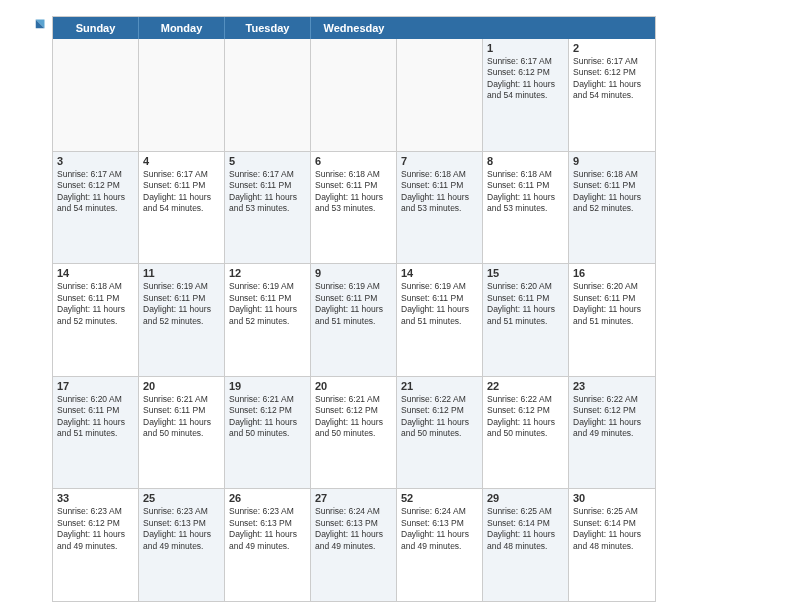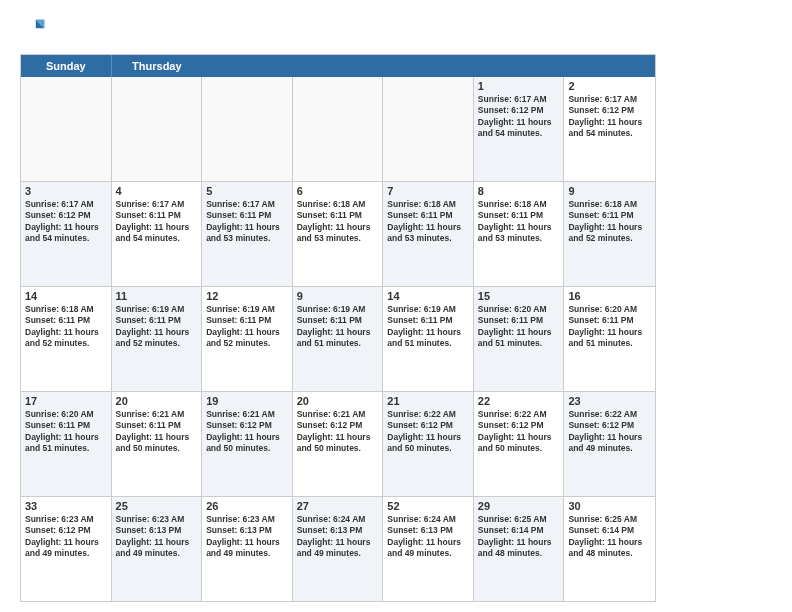--- a/index.html
+++ b/index.html
@@ -8,21 +8,21 @@
       height: 612px;
       font-family: Arial, sans-serif;
       background: #fff;
       overflow: hidden;
     }
     .page {
       width: 684px;
       height: 612px;
       padding: 16px 28px 10px 20px;
       display: flex;
-      flex-direction: column;
+      flex-direction: row;
     }
     .header {
       display: flex;
       justify-content: space-between;
       align-items: flex-start;
       margin-bottom: 10px;
     }
     .logo {
       display: flex;
       align-items: center;
@@ -97,21 +97,20 @@
     .cal-cell.shaded { background: #f0f4f8; }
     .day-num {
       font-size: 11px;
       font-weight: bold;
       margin-bottom: 2px;
     }
     .cell-detail {
       font-size: 8.5px;
       line-height: 1.35;
       color: #333;
-      font-weight: bold;
     }
   </style>
 </head>
 <body>
 
 <div class="page">
   <div class="header">
     <div class="logo">
       <svg class="logo-icon" viewBox="0 0 32 32">
         <rect width="32" height="32" fill="white"></rect>
@@ -125,21 +124,23 @@
     </div>
     <div class="title-block">
       <div class="month-title"></div>
       <div class="location"></div>
     </div>
   </div>
 
   <div class="calendar">
     <div class="cal-header">
     <div class="cal-header-cell">Sunday</div>
-        <div class="cal-header-cell">Thursday</div>
+        <div class="cal-header-cell">Monday</div>
+        <div class="cal-header-cell">Tuesday</div>
+        <div class="cal-header-cell">Wednesday</div>
       </div>
     <div class="cal-body">
     <div class="cal-row">
           <div class="cal-cell empty"></div>
           <div class="cal-cell empty"></div>
           <div class="cal-cell empty"></div>
           <div class="cal-cell empty"></div>
           <div class="cal-cell empty"></div>
           <div class="cal-cell shaded">
             <div class="day-num">1</div>

